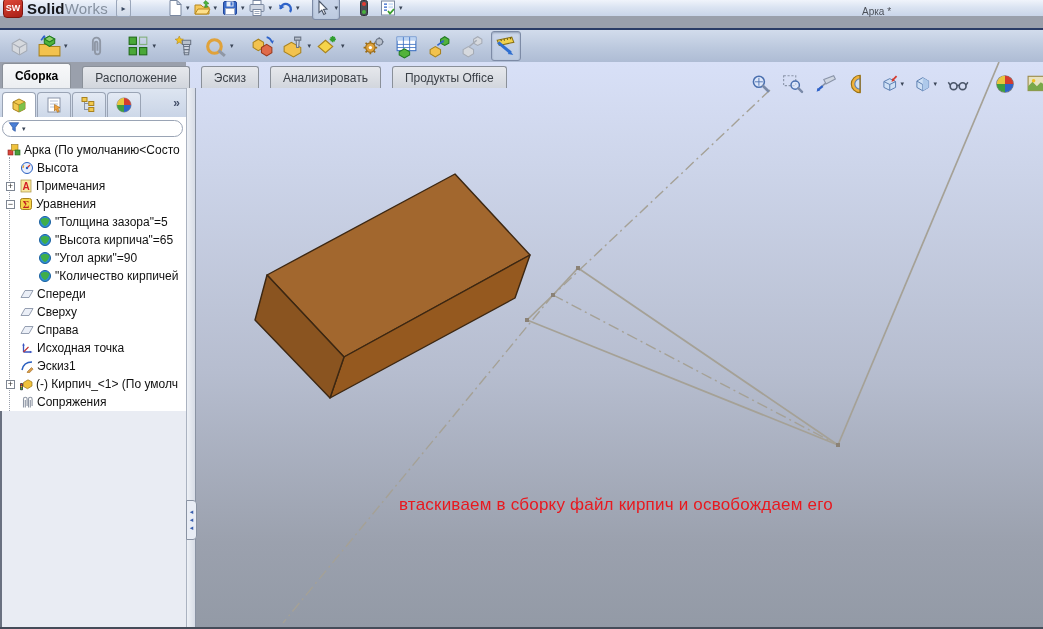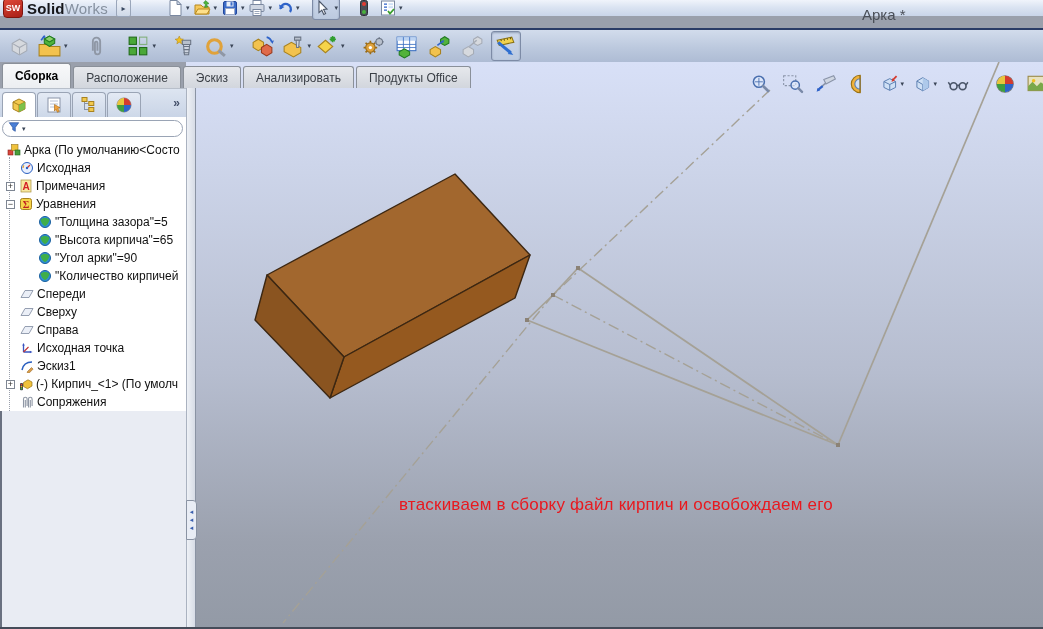--- a/index.html
+++ b/index.html
@@ -19,33 +19,33 @@
   .brand .works{color:#85909f;font-weight:normal;}
   .flyout{display:inline-flex;align-items:center;justify-content:center;width:15px;height:18px;margin-left:8px;
     background:linear-gradient(#eef2f8,#cfd9e8);border:1px solid #9aa6ba;border-radius:2px;
     font-size:8px;color:#39485f;cursor:pointer;}
   .tb-group{display:flex;align-items:center;margin-left:34px;gap:2px;}
   .tb-btn{display:flex;align-items:center;justify-content:center;height:24px;min-width:24px;padding:0 1px;border-radius:3px;}
   .tb-btn svg{width:18px;height:18px;}
   .dd::after{content:"▾";font-size:7px;color:#3a4456;margin-left:2px;}
   .gap-l{margin-left:10px;}
   .pressed{background:linear-gradient(#cdd8ec,#bccadf);border:1px solid #7d8ba6;box-shadow:inset 0 1px 2px rgba(40,60,90,.35);}
-  .doc-title{position:absolute;left:862px;top:6px;color:#4a4f58;font-size:15px;}
+  .doc-title{position:absolute;left:862px;top:6px;color:#4a4f58;font-size:10px;}
   
   .toolbar2{position:absolute;left:0;top:28px;width:1043px;height:34px;z-index:20;
     border-top:2px solid #2a3c66;
     background:linear-gradient(180deg,#d2dcec 0%,#bcc9de 55%,#aebcd4 100%);
     display:flex;align-items:center;padding-left:4px;gap:3px;}
   .tb2-btn{display:flex;align-items:center;justify-content:center;height:30px;min-width:30px;border-radius:3px;}
   .tb2-btn svg{width:25px;height:25px;}
   .sp{width:8px;}
   
   .tabstrip{position:absolute;left:0;top:62px;height:26px;z-index:15;display:flex;align-items:flex-end;
     padding-left:2px;}
-  .ctab{height:22px;display:flex;align-items:center;padding:1px 12px;margin-right:2px;
+  .ctab{height:22px;display:flex;align-items:center;padding:1px 12px;margin-right:11px;
     background:linear-gradient(#e6e8ec,#d2d6dd);border:1px solid #8a9099;border-bottom:none;
     border-radius:3px 3px 0 0;color:#3a3f46;white-space:nowrap;cursor:pointer;}
   .ctab.active{height:25px;background:linear-gradient(#f8f9fa,#eceef1);font-weight:bold;color:#000;}
   
   .viewport{position:absolute;left:186px;top:62px;right:0;bottom:0;z-index:1;
     background:linear-gradient(180deg,#d8e0f7 0%,#cdd5ea 18%,#b6bdcf 55%,#9ba1ae 85%,#939aa6 100%);}
   #geom{position:absolute;left:0;top:0;width:1043px;height:629px;z-index:4;pointer-events:none;}
   .annotation{position:absolute;left:399px;top:495px;z-index:5;font-size:17px;font-weight:normal;letter-spacing:.2px;}
   .headsup{position:absolute;left:748px;top:72px;z-index:6;display:flex;align-items:center;gap:9px;}
   .hu-btn{display:flex;align-items:center;justify-content:center;width:24px;height:24px;cursor:pointer;}
@@ -421,21 +421,21 @@
         </div>
         <div class="tree-row d1">
           <span style="display: inline-flex;">
             <svg viewBox="0 0 14 14">
               <circle cx="7" cy="7" r="5.5" fill="#e8f0ff" stroke="#2a5fc0"></circle>
               <path d="M7 7l3-3" stroke="#d43b2f" stroke-width="1.3"></path>
               <circle cx="7" cy="7" r="1.2" fill="#2a5fc0"></circle>
               <path d="M3 7a4 4 0 0 1 1-2.6" fill="none" stroke="#e8a020" stroke-width="1.2"></path>
             </svg>
           </span>
-          <span class="lbl">Исходная</span>
+          <span class="lbl">Высота</span>
         </div>
         <div class="tree-row d1 hasx">
           <span class="expander">+</span>
           <span style="display: inline-flex;">
             <svg viewBox="0 0 14 14">
               <rect x="2" y="1" width="10" height="12" fill="#f8e9a0" stroke="#a89040" stroke-width=".7"></rect>
               <text x="7" y="10.5" font-size="10" font-weight="bold" fill="#d42028" text-anchor="middle" font-family="Liberation Sans">A</text>
             </svg>
           </span>
           <span class="lbl">Примечания</span>

